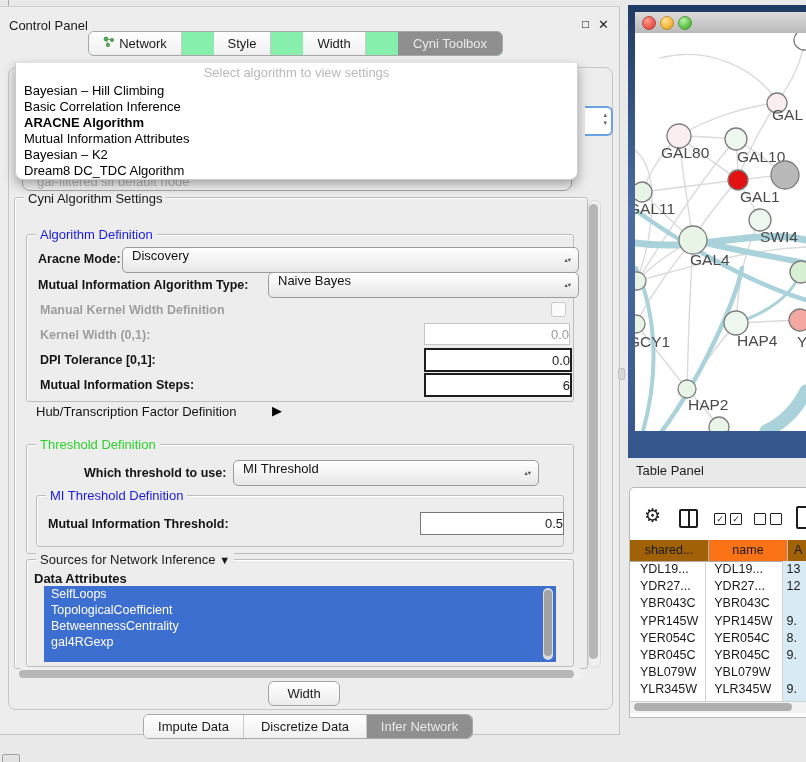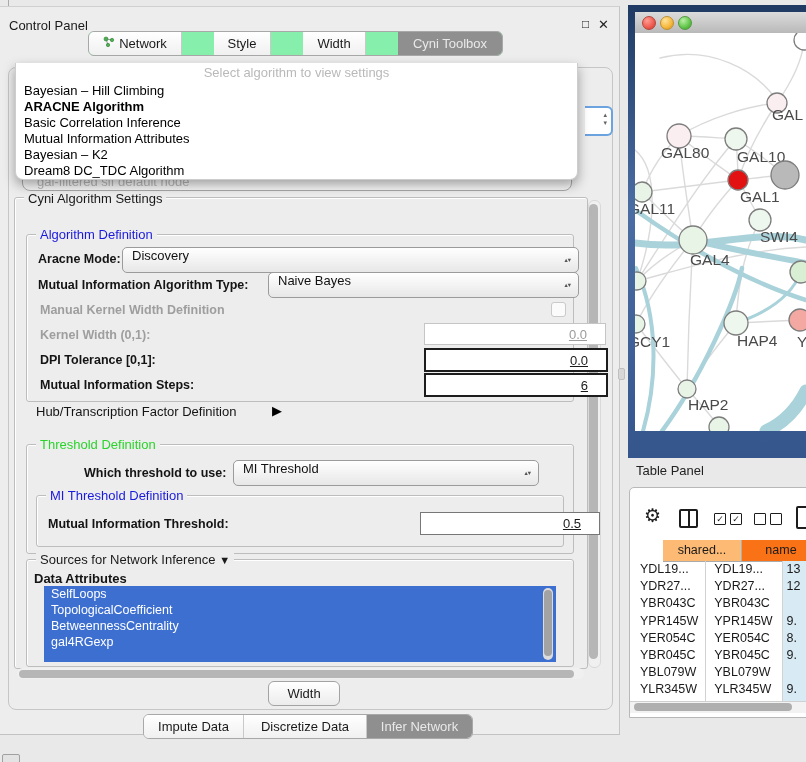--- a/index.html
+++ b/index.html
@@ -36,21 +36,21 @@
   .gt{position:absolute;font-size:13px;background:#ededed;padding:0 4px;white-space:nowrap;}
   .gt.blue{color:#1a1adf;}
   .gt.green{color:#2bd42b;}
   .lb{position:absolute;font-size:12.5px;font-weight:bold;white-space:nowrap;color:#141414;}
   .lb.dis{color:#9e9e9e;}
   .combo{position:absolute;border:1px solid #9b9b9b;border-radius:5px;background:linear-gradient(#ffffff,#e7e7e7);
          font-size:13px;display:flex;padding-left:9px;color:#111;}
   .combo .stepper{position:absolute;right:7px;top:50%;transform:translateY(-50%);display:flex;flex-direction:column;
                   font-size:6.5px;line-height:5.5px;color:#555;}
   .tf{position:absolute;background:#fff;border:1px solid #8a8a8a;font-size:13px;display:flex;align-items:center;
-      justify-content:flex-end;padding:0 18px;text-decoration:underline;}
+      justify-content:flex-end;padding:0 0;}
   .tf.strong{border:2px solid #1d1d1d;}
   .tf.dis{border:1px solid #c5c5c5;color:#9b9b9b;}
   #kw-checkbox{left:551px;top:295px;width:13px;height:13px;border:1px solid #cacaca;border-radius:3px;background:#fbfbfb;}
   #hub-arrow{font-size:13px;color:#000;}
   
   #attr-list{left:44px;top:579px;width:512px;height:76px;background:#fff;overflow:hidden;}
   .attr-item{height:16px;line-height:16px;font-size:12.5px;padding-left:7px;background:#3d6fd1;color:#fff;white-space:nowrap;}
   #attr-scroll{left:543px;top:581px;width:10px;height:72px;background:#dcdcdc;border-radius:5px;}
   #attr-thumb{left:544px;top:583px;width:8px;height:66px;background:#a3a3a3;border-radius:4px;}
   
@@ -78,21 +78,21 @@
   #icon-gear{left:644px;top:504px;font-size:19px;}
   #icon-columns{left:679px;top:509px;width:15px;height:15px;border:2px solid #1c1c1c;border-radius:2px;}
   #icon-columns div{position:absolute;left:6.5px;top:0;width:2px;height:15px;background:#1c1c1c;}
   .cbpair{display:flex;gap:4px;}
   .cb{width:10px;height:10px;border:1.5px solid #1c1c1c;border-radius:1px;font-size:9px;line-height:10px;text-align:center;color:#1c1c1c;}
   #icon-checked{left:714px;top:513px;}
   #icon-unchecked{left:754px;top:513px;}
   #icon-doc{left:796px;top:506px;width:14px;height:19px;border:2px solid #1c1c1c;border-radius:2px;background:#fff;}
   #tp-header{left:630px;top:540px;height:21px;display:flex;font-size:12.5px;}
   .hcell{height:21px;line-height:21px;text-align:center;border-right:1px solid #9fb4bd;border-bottom:1px solid #aaa;overflow:hidden;white-space:nowrap;}
-  .hcell.blue{background:#fdba74;margin-left:33px;}
+  .hcell.blue{background:#a16207;}
   .hcell.gray{background:#f97316;border-right-color:#bcbcbc;}
   #tp-rows{left:630px;top:561px;width:176px;height:140px;overflow:hidden;font-size:12.5px;}
   .trow{display:flex;height:17.2px;line-height:17.2px;}
   .tcell{overflow:hidden;white-space:nowrap;border-right:1px solid #d2d2d2;}
   .tcell.c1{width:78px;padding-left:10px;box-sizing:border-box;}
   .tcell.c2{width:78px;padding-left:8px;box-sizing:border-box;}
   .tcell.c3{width:20px;padding-left:4px;background:#d8ebf4;border-right:none;}
   #tp-hscroll{left:630px;top:701px;width:176px;height:11px;background:#f2f2f2;border-top:1px solid #d0d0d0;}
   #tp-hthumb{left:634px;top:703px;width:158px;height:8px;background:#afafaf;border-radius:4px;}
   #splitter{left:618px;top:368px;width:5px;height:10px;background:#d7d7d7;border:1px solid #bfbfbf;border-radius:2px;}
@@ -139,22 +139,22 @@
     <span>gal-filtered sif default node</span>
   </div>
   <div class="abs" id="focus-combo">
     <span class="arr">▴<br>▾</span>
   </div>
 
   <div class="abs" id="algo-popup">
     <div id="algo-placeholder">Select algorithm to view settings</div>
     <div id="algo-list">
         <div class="algo-item">Bayesian – Hill Climbing</div>
+        <div class="algo-item">Basic Correlation Inference</div>
         <div class="algo-item bold">ARACNE Algorithm</div>
-        <div class="algo-item">Basic Correlation Inference</div>
         <div class="algo-item">Mutual Information Attributes</div>
         <div class="algo-item">Bayesian – K2</div>
         <div class="algo-item">Dream8 DC_TDC Algorithm</div>
       </div>
   </div>
 
   <div class="abs grp" style="left:14px;top:190px;width:572px;height:470px;"></div>
   <div class="abs gt" style="left:24px;top:184px;">Cyni Algorithm Settings</div>
   <div class="abs" id="v-scroll"></div>
   <div class="abs" id="v-thumb"></div>

